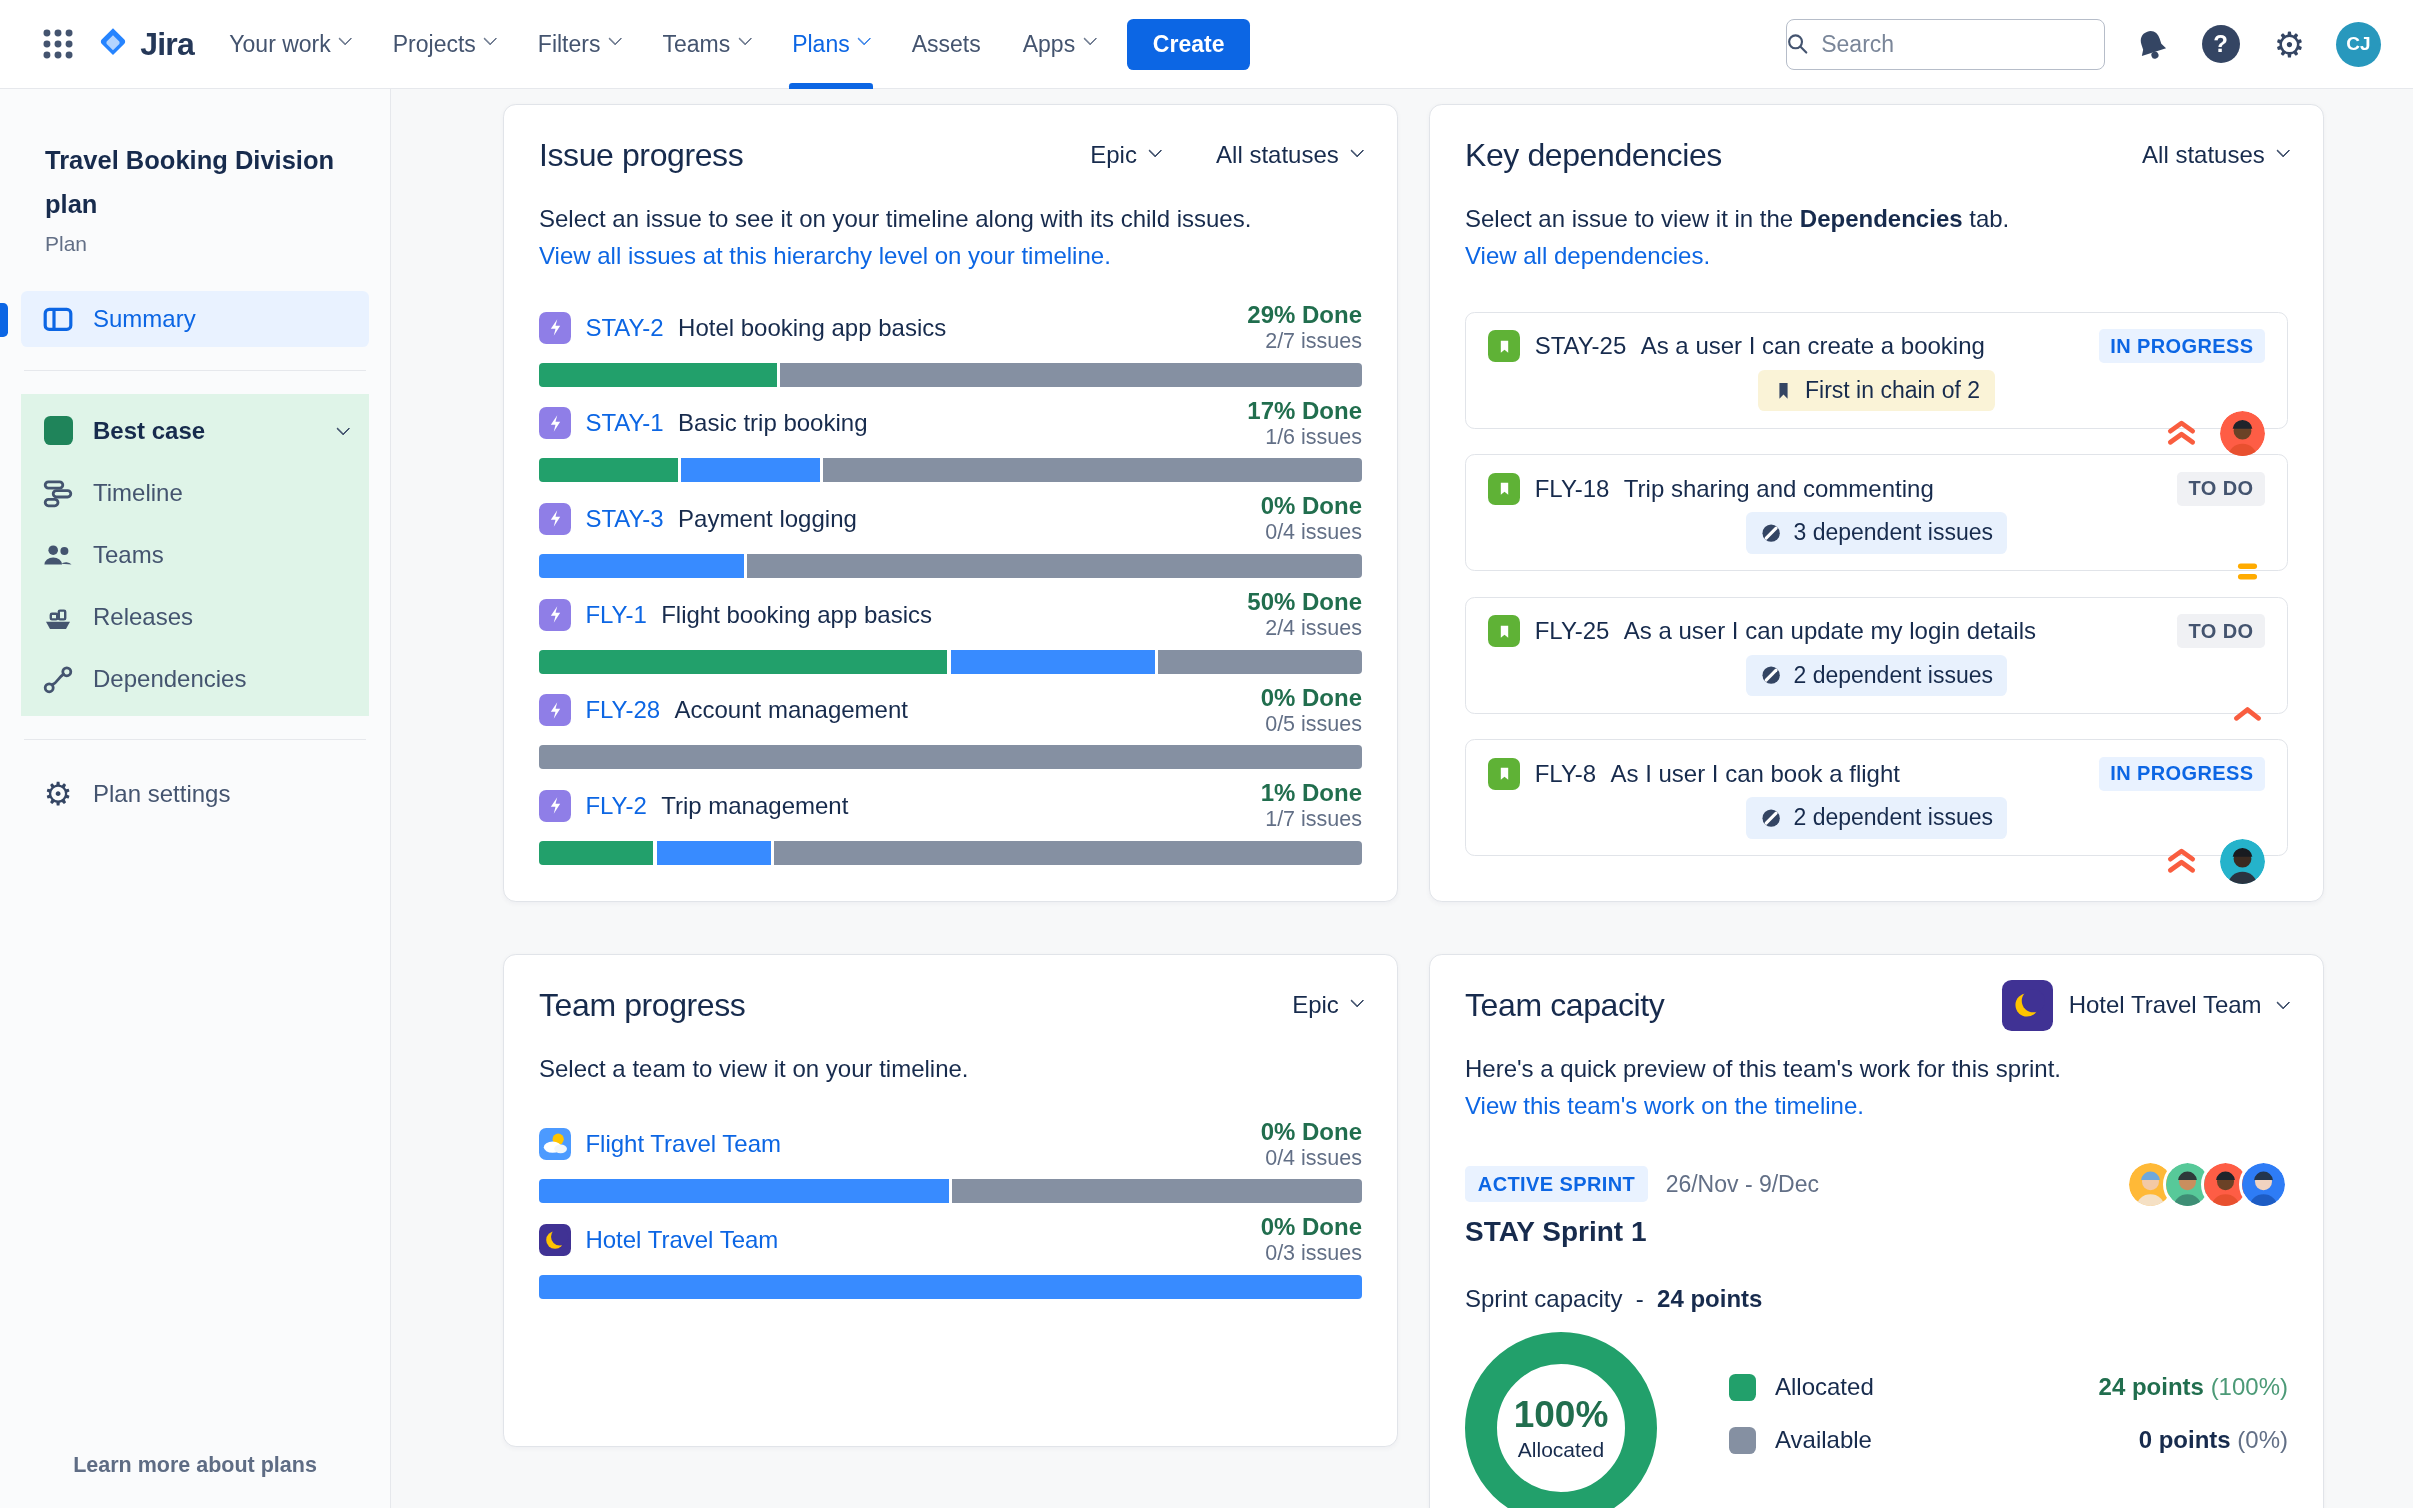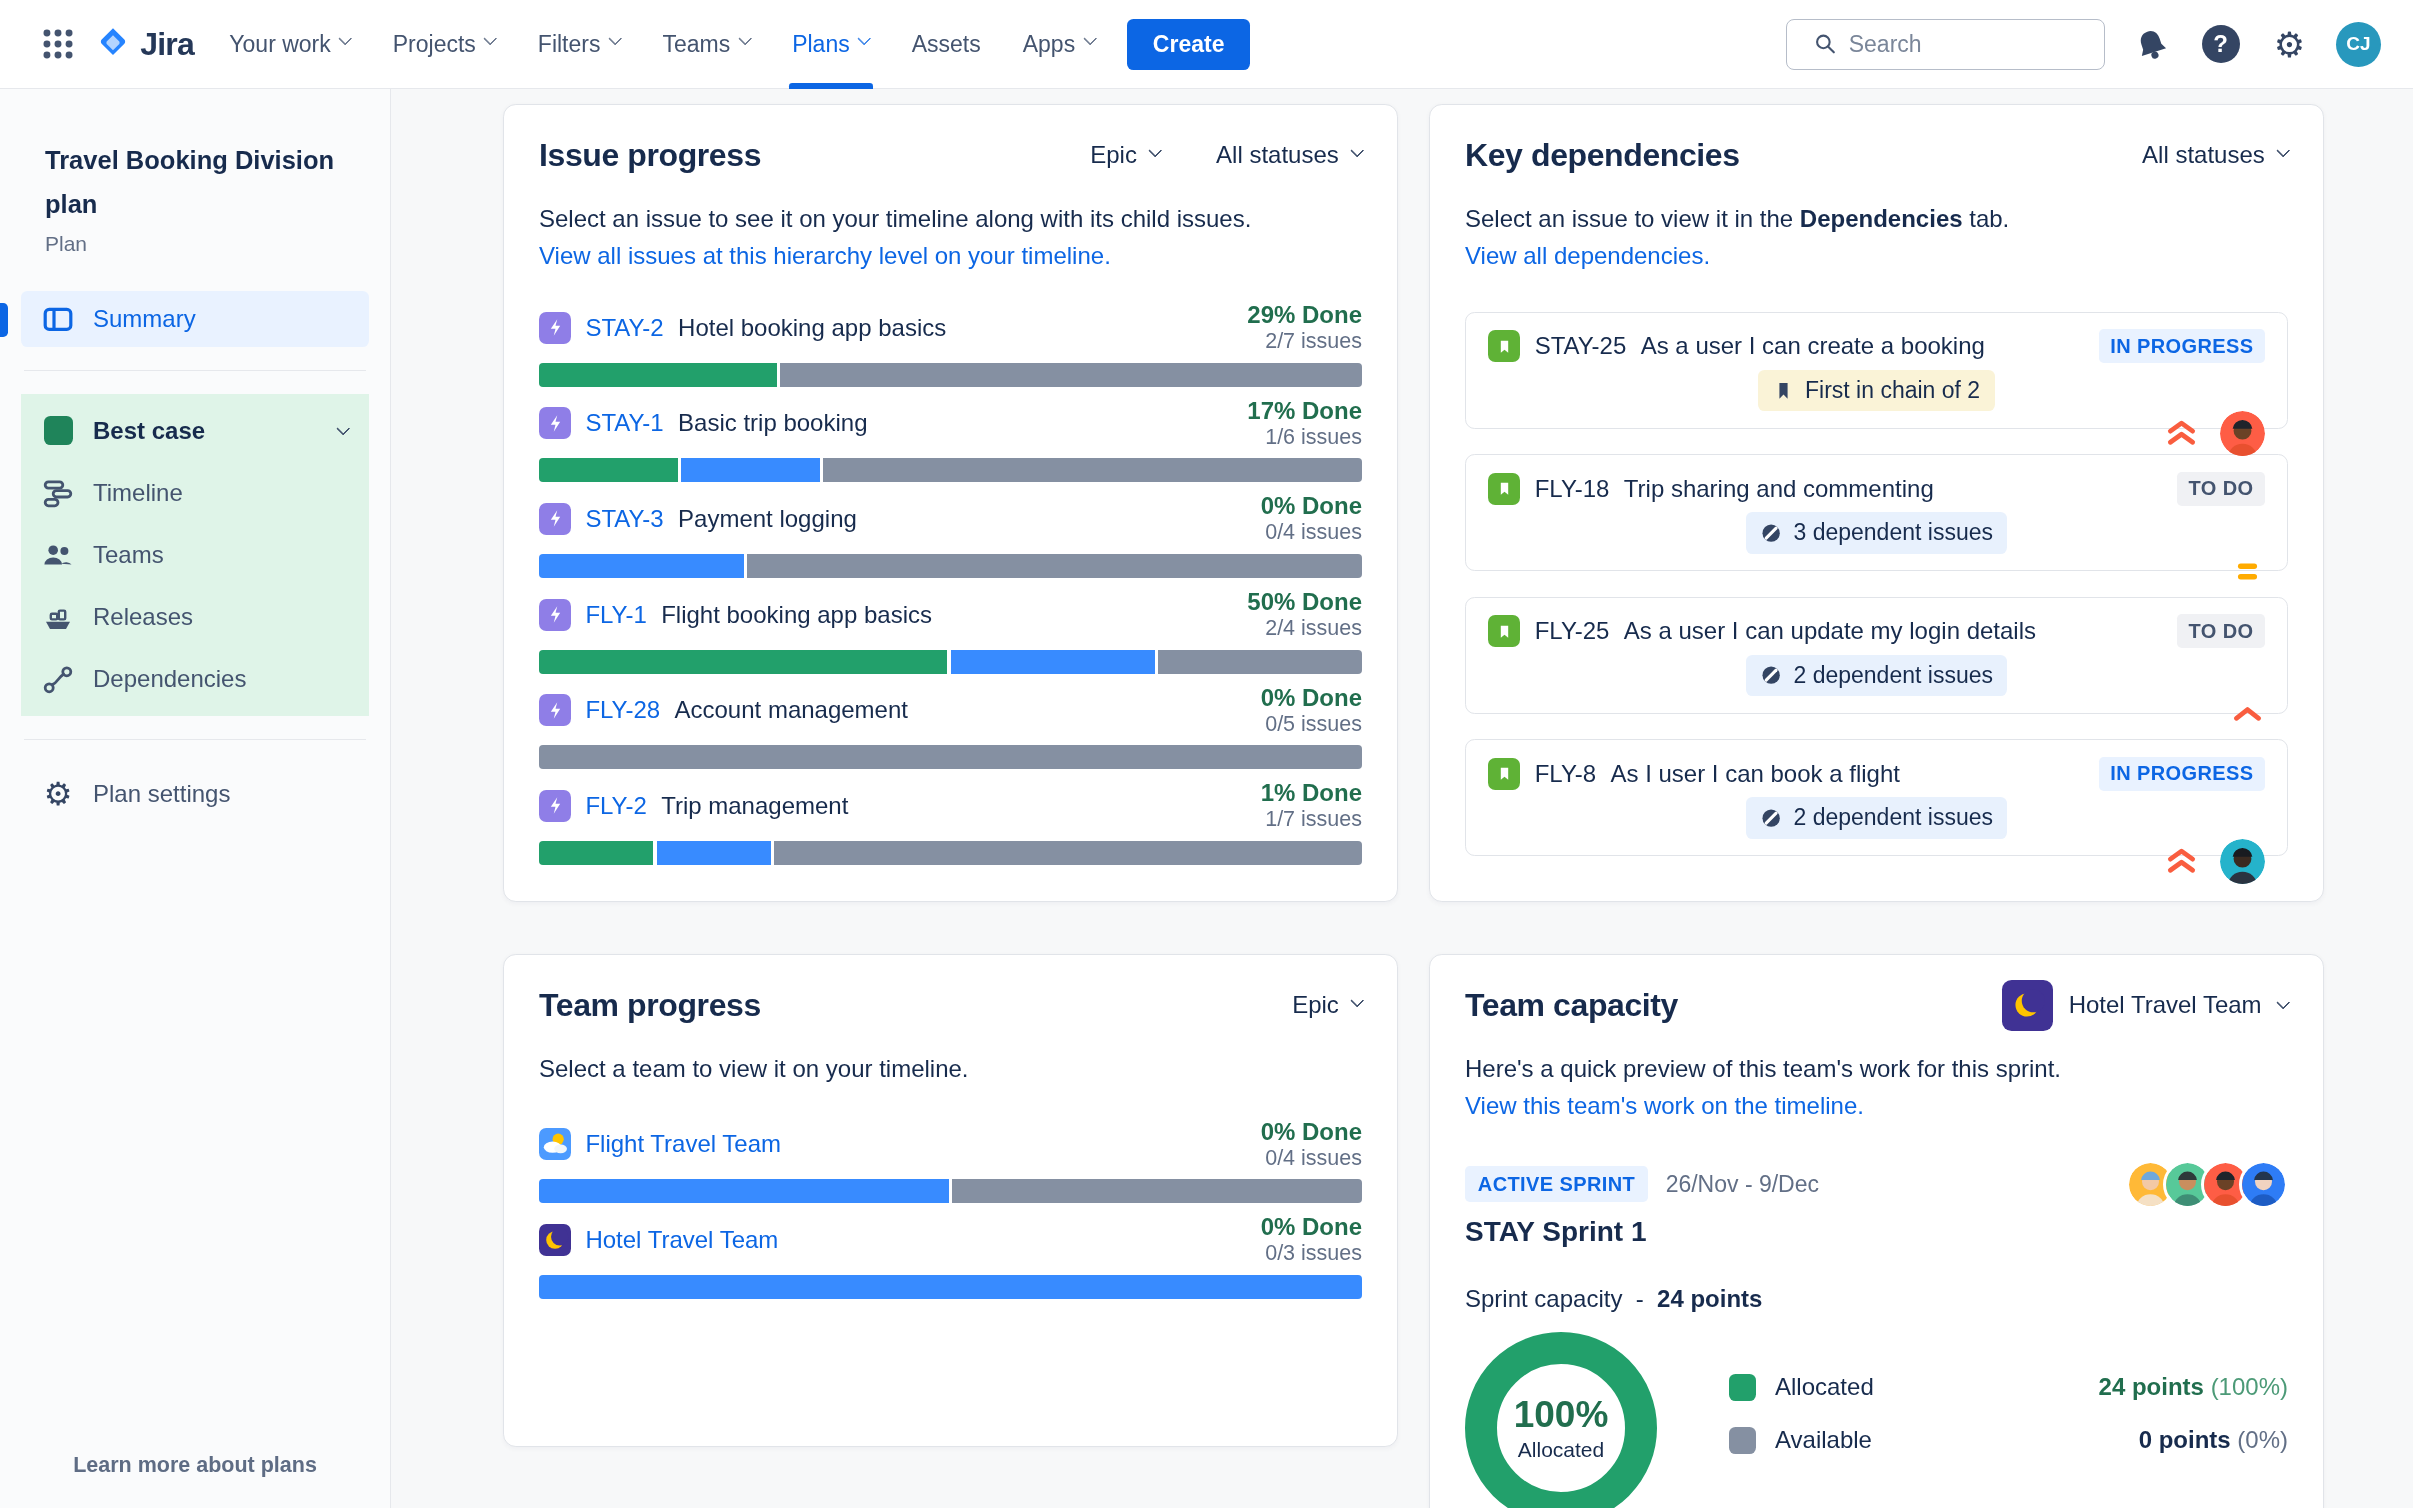--- a/index.html
+++ b/index.html
@@ -18,21 +18,21 @@
   .logo{display:flex;align-items:center;gap:8px;padding:0 14.4px 0 4.8px;}
   .logo-text{font-size:32px;font-weight:600;color:#253858;letter-spacing:-0.8px;}
   .nav-items{display:flex;align-items:center;height:89px;}
   .nav-item{display:flex;align-items:center;gap:9.6px;font-size:23px;color:var(--slate);padding:16px 21px;height:89px;position:relative;cursor:pointer;font-weight:500;}
   .nav-item.active{color:var(--blue);}
   .nav-item.active::after{content:"";position:absolute;left:17.6px;right:17.6px;bottom:0;height:5.6px;background:var(--blue);border-radius:3.2px 3.2px 0 0;}
   .chev{width:10.4px;height:10.4px;border-right:2.8px solid currentColor;border-bottom:2.8px solid currentColor;transform:rotate(45deg) translate(-1.6px,-1.6px);display:inline-block;border-radius:0.8px;}
   .nav-item .chev{opacity:.75;margin-top:-4.8px;}
   .create-btn{background:var(--blue);color:#fff;font-size:23px;font-weight:600;border:none;border-radius:6.4px;height:51px;padding:0 25.5px;margin-left:11.2px;cursor:pointer;}
   .nav-right{margin-left:auto;display:flex;align-items:center;gap:24px;}
-  .search-box{display:flex;align-items:center;gap:12.8px;width:319px;height:51px;border:1.6px solid #B6BDC9;border-radius:8px;padding:0 28px;background:#fff;}
+  .search-box{display:flex;align-items:center;gap:12.8px;width:319px;height:51px;border:1.6px solid #B6BDC9;border-radius:8px;padding:0 0;background:#fff;}
   .search-box input{border:none;outline:none;font-size:23px;color:var(--navy);width:100%;font-family:inherit;background:transparent;}
   .search-box input::placeholder{color:#7A8699;}
   .icon-btn{width:45px;height:45px;display:flex;align-items:center;justify-content:center;cursor:pointer;}
   .help-circle{width:38px;height:38px;border-radius:50%;background:#344563;color:#fff;font-size:24px;font-weight:700;display:flex;align-items:center;justify-content:center;}
   .gear-glyph{font-size:35px;color:#344563;line-height:1;}
   .nav-avatar{width:45px;height:45px;border-radius:50%;background:#2898BD;color:#fff;font-size:19px;font-weight:700;display:flex;align-items:center;justify-content:center;cursor:pointer;}
   
   .sidebar{position:absolute;left:0;top:89px;width:391px;height:1419px;background:#FAFBFC;border-right:1.6px solid #E6E8EC;padding:0 21px;}
   .plan-title{margin:49px 24px 0;font-size:25.5px;font-weight:700;line-height:44px;}
   .plan-sub{margin:6.4px 24px 0;font-size:21px;color:var(--muted);}
@@ -48,21 +48,21 @@
   .side-icon{width:32px;display:flex;justify-content:center;}
   .learn-more{position:absolute;bottom:30px;left:0;width:100%;text-align:center;font-size:21.5px;font-weight:600;color:#5E6C84;cursor:pointer;}
   
   .main{position:absolute;left:391px;top:89px;width:2022px;height:1419px;}
   .card{position:absolute;background:#fff;border:1.6px solid var(--card-border);border-radius:12.8px;box-shadow:0 1.6px 4.8px rgba(9,30,66,.04);padding:29px 35px;}
   #card-issue{left:112px;top:15px;width:895px;height:798px;}
   #card-deps{left:1038px;top:15px;width:895px;height:798px;}
   #card-teamprog{left:112px;top:865px;width:895px;height:493px;}
   #card-capacity{left:1038px;top:865px;width:895px;height:662px;}
   .card-head{display:flex;align-items:center;justify-content:space-between;height:42px;}
-  .card-title{font-size:32px;font-weight:700;letter-spacing:-0.4px;}
+  .card-title{font-size:32px;font-weight:400;letter-spacing:-0.4px;}
   .selects{display:flex;align-items:center;gap:56px;}
   .select{display:flex;align-items:center;gap:12.8px;font-size:24px;color:var(--navy);cursor:pointer;}
   .select .chev{color:var(--slate);margin-top:-3.2px;}
   .card-desc{margin-top:27px;font-size:24px;line-height:32px;color:var(--navy);}
   .card-link{display:block;margin-top:4.8px;font-size:24px;line-height:32px;color:var(--blue);cursor:pointer;}
   
   .plist{margin-top:29px;}
   .pitem{margin-bottom:9.6px;}
   .prow{height:54px;display:flex;align-items:center;gap:14.4px;}
   .type-icon{width:32px;height:32px;border-radius:7.2px;flex:none;display:flex;align-items:center;justify-content:center;}

